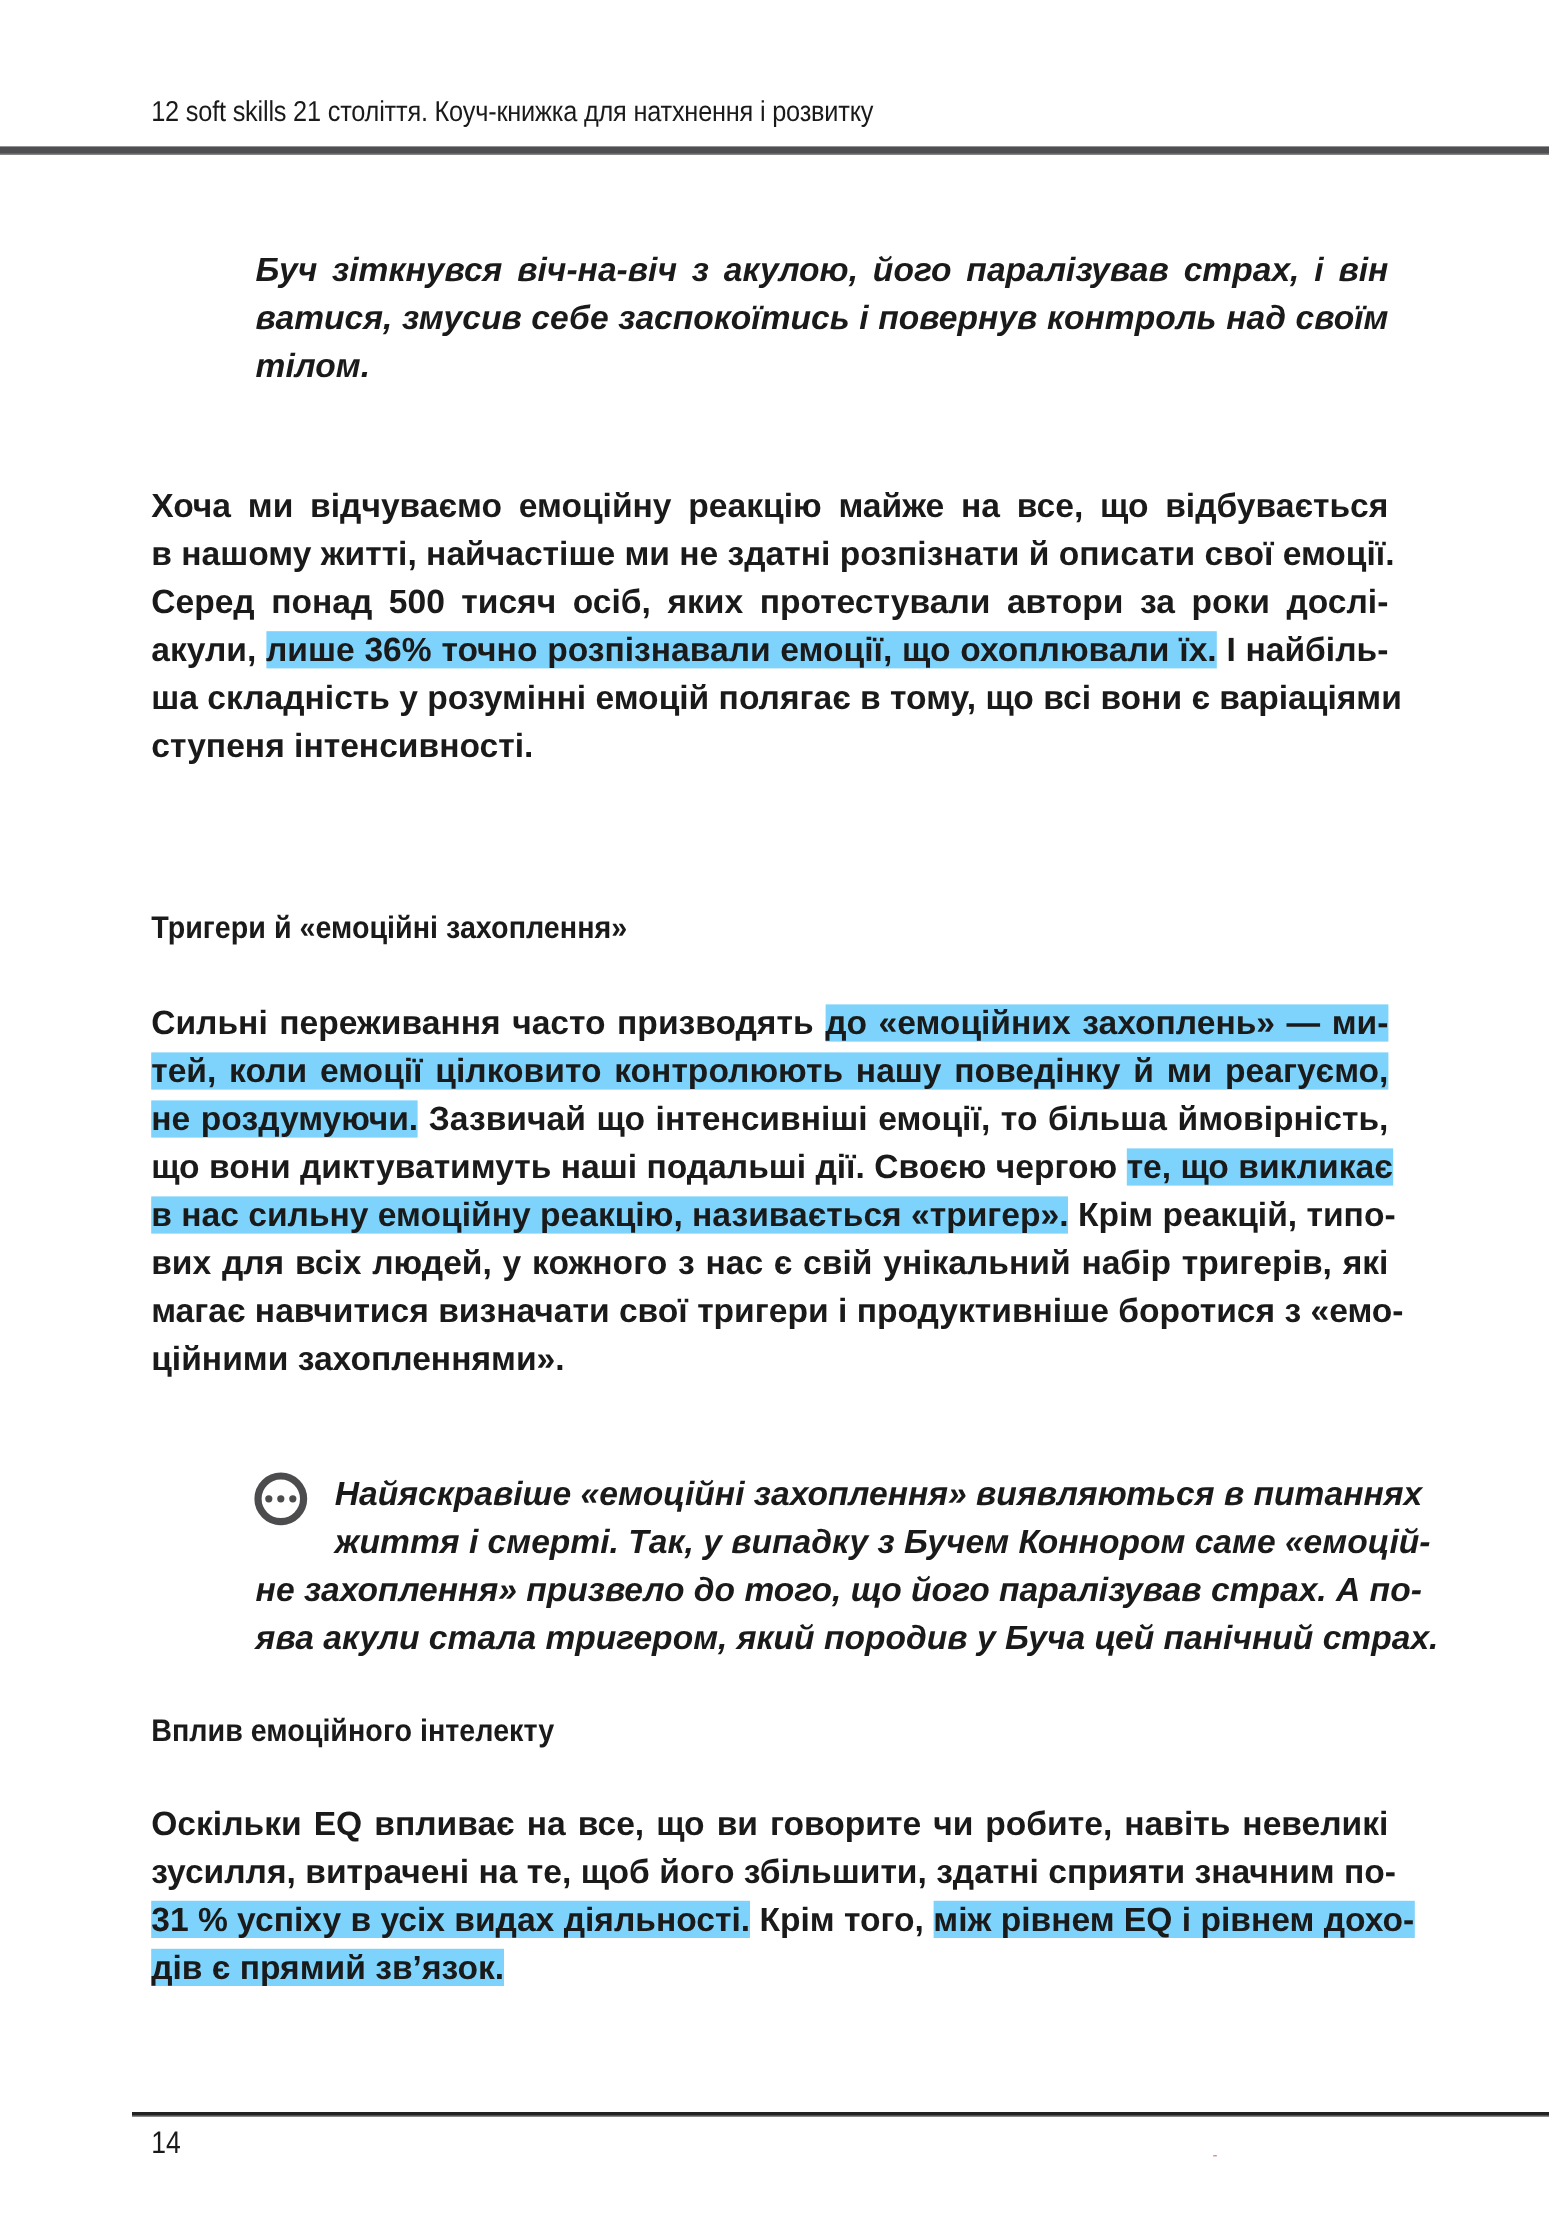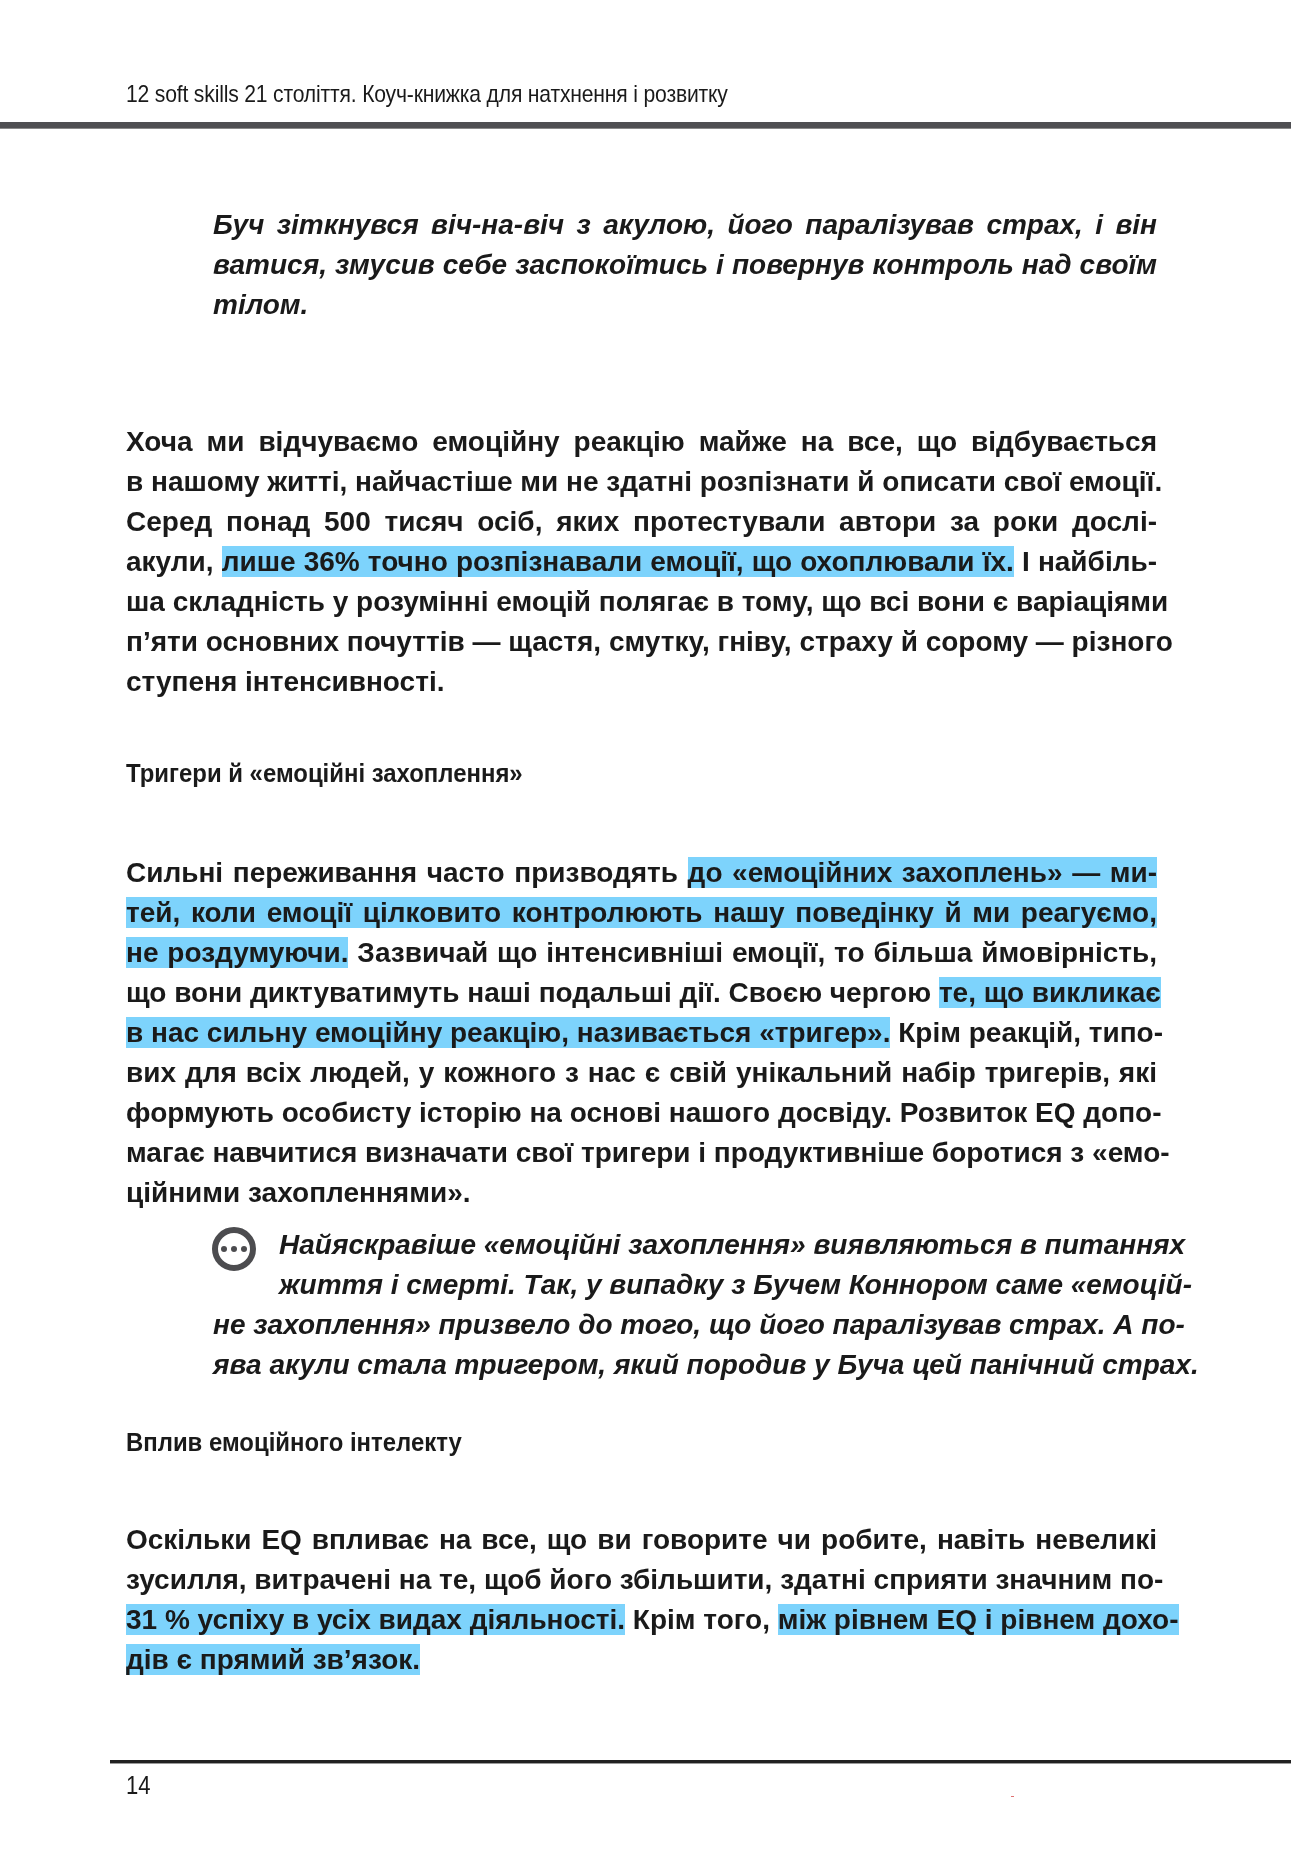--- a/index.html
+++ b/index.html
@@ -22,21 +22,21 @@
       text-align: justify; text-align-last: left; font-weight: bold;
     }
     .line {
       display: block; white-space: nowrap; text-align: justify;
       text-align-last: justify; height: 40px;
     }
     .line.last { text-align-last: left; }
     .quote {
       left: 213px; top: 205px; width: 944px; font-style: italic;
     }
-    .body-text { left: 126px; width: 1031px; margin-top: 20px; }
+    .body-text { left: 126px; width: 1031px; }
     .hl { background: #7dd3fc; }
     .heading {
       position: absolute; left: 126px; font-size: 26px; font-weight: bold;
       transform: scaleX(0.92); transform-origin: left top; white-space: nowrap;
     }
     .callout-icon {
       position: absolute; left: 212px; top: 1227px; width: 44px; height: 44px;
       border: 6px solid #4c4c4f; border-radius: 50%; box-sizing: border-box;
       display: flex; align-items: center; justify-content: center; gap: 4px;
     }
@@ -66,34 +66,32 @@
   <span class="line">ватися, змусив себе заспокоїтись і повернув контроль над своїм</span>
   <span class="line last">тілом.</span>
 </div>
 
 <div class="block body-text" id="p1" style="top:402px;">
     <span class="line"><span>Хоча ми відчуваємо емоційну реакцію майже на все, що відбувається</span></span>
     <span class="line"><span>в нашому житті, найчастіше ми не здатні розпізнати й описати свої емоції.</span></span>
     <span class="line"><span>Серед понад 500 тисяч осіб, яких протестували автори за роки дослі-</span></span>
     <span class="line"><span>акули, </span><span class="hl">лише 36% точно розпізнавали емоції, що охоплювали їх.</span><span> І найбіль-</span></span>
     <span class="line"><span>ша складність у розумінні емоцій полягає в тому, що всі вони є варіаціями</span></span>
-    <span class="line"><span>п’яти основних почуттів — щастя, смутку, гніву, страху й сорому — різного</span></span>
     <span class="line last"><span>ступеня інтенсивності.</span></span>
   </div>
 
 <div class="heading" style="top:758px;">Тригери й «емоційні захоплення»</div>
 
 <div class="block body-text" id="p2" style="top:833px;">
     <span class="line"><span>Сильні переживання часто призводять </span><span class="hl">до «емоційних захоплень» — ми-</span></span>
     <span class="line"><span class="hl">тей, коли емоції цілковито контролюють нашу поведінку й ми реагуємо,</span></span>
     <span class="line"><span class="hl">не роздумуючи.</span><span> Зазвичай що інтенсивніші емоції, то більша ймовірність,</span></span>
     <span class="line"><span>що вони диктуватимуть наші подальші дії. Своєю чергою </span><span class="hl">те, що викликає</span></span>
     <span class="line"><span class="hl">в нас сильну емоційну реакцію, називається «тригер».</span><span> Крім реакцій, типо-</span></span>
     <span class="line"><span>вих для всіх людей, у кожного з нас є свій унікальний набір тригерів, які</span></span>
-    <span class="line"><span>формують особисту історію на основі нашого досвіду. Розвиток EQ допо-</span></span>
     <span class="line"><span>магає навчитися визначати свої тригери і продуктивніше боротися з «емо-</span></span>
     <span class="line last"><span>ційними захопленнями».</span></span>
   </div>
 
 <div class="callout-icon">
   <span class="dot"></span>
     <span class="dot"></span>
     <span class="dot"></span>
 </div>
 <div class="block callout">

